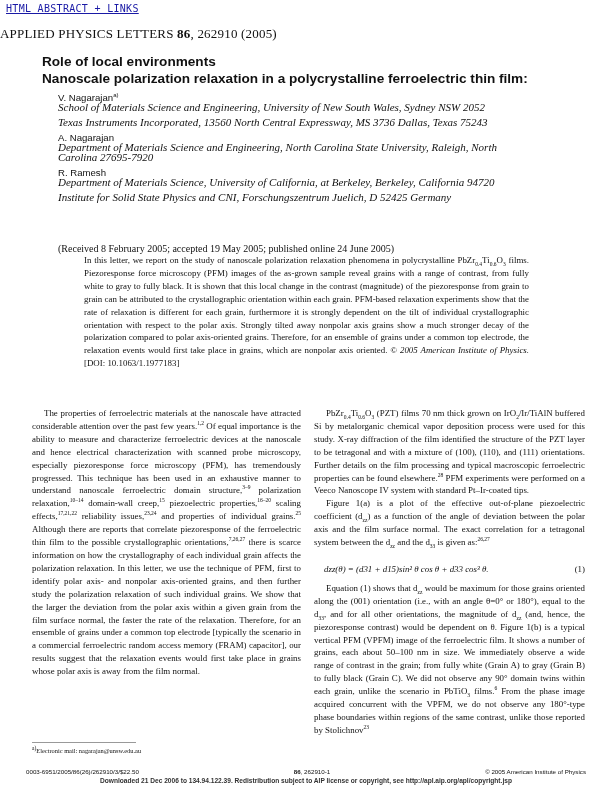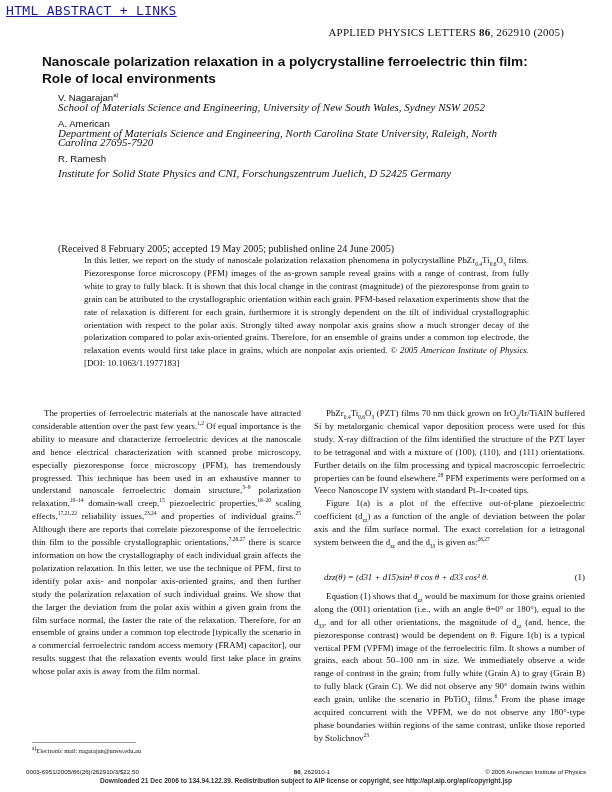--- a/index.html
+++ b/index.html
@@ -1,75 +1,77 @@
 <!DOCTYPE html>
 <html><head>
   <meta charset="utf-8">
   <style>
     html, body { margin:0; padding:0; background:#fff; }
     body { width:612px; height:792px; position:relative; overflow:hidden; color:#111;
            font-family:"Liberation Serif", serif; }
     .top-link { position:absolute; left:6px; top:3px; font-family:"DejaVu Sans Mono", monospace;
-                font-size:13px; color:#1a1aa6; text-decoration:underline; letter-spacing:0.3px; }
-    .journal { position:absolute; left:0; width:564px; top:26px; text-align:right;
-               font-size:11px; letter-spacing:0.2px; }
+                font-size:10px; color:#1a1aa6; text-decoration:underline; letter-spacing:0.3px; }
+    .journal { position:absolute; left:0; width:564px; top:26px; text-align:left;
+               font-size:13px; letter-spacing:0.2px; }
     .journal b { font-weight:bold; }
     .title { position:absolute; left:42px; top:54px; width:530px; font-family:"Liberation Sans", sans-serif;
              font-weight:bold; font-size:13.6px; line-height:16.5px; }
     .authors { position:absolute; left:58px; top:92px; width:480px; }
     .author { margin-bottom:5px; }
     .aname { font-family:"Liberation Sans", sans-serif; font-size:9.6px; line-height:11px; }
     .aname sup { font-size:6px; }
     .aff { font-style:italic; font-size:11px; line-height:9.6px; }
     .received { position:absolute; left:58px; top:243px; font-size:10px; }
     .abstract { position:absolute; left:84px; top:254px; width:445px; font-size:8.9px; line-height:12.9px;
                 text-align:justify; }
     .abstract i { }
     .col { position:absolute; top:407px; width:269px; font-size:8.9px; line-height:12.9px; text-align:justify; }
     .col.left { left:32px; }
     .col.right { left:314px; width:271px; }
     .col p { margin:0; text-indent:12px; }
     sup { font-size:5.5px; line-height:0; }
     sub { font-size:5.5px; line-height:0; }
-    .eq { display:flex; justify-content:space-between; margin:22px 0 6px 10px; font-style:normal; }
+    .eq { display:flex; justify-content:space-between; margin:14px 0 6px 10px; font-style:normal; }
     .fn-rule { position:absolute; left:32px; top:742px; width:104px; border-top:1px solid #999; }
     .footnote { position:absolute; left:32px; top:747px; font-size:6.4px; }
     .footer1 { position:absolute; left:26px; top:768px; width:560px; font-family:"Liberation Sans", sans-serif;
                font-size:6.2px; display:flex; justify-content:space-between; }
     .footer2 { position:absolute; left:0; width:612px; top:777px; text-align:center;
                font-family:"Liberation Sans", sans-serif; font-weight:bold; font-size:6.6px; color:#333; }
   </style>
 </head>
 <body>
 
 <a class="top-link">HTML ABSTRACT + LINKS</a>
 
 <div class="journal">
   <span>APPLIED PHYSICS LETTERS</span>
   <b>86</b><span>, 262910 (2005)</span>
 </div>
 
 <div class="title">
+  <div>Role of local environments</div>
   <div>Nanoscale polarization relaxation in a polycrystalline ferroelectric thin film:</div>
-  <div>Role of local environments</div>
 </div>
 
 <div class="authors">
   <div class="author">
     <div class="aname"><span>V. Nagarajan</span><sup>a)</sup></div>
     <div class="aff">School of Materials Science and Engineering, University of New South Wales, Sydney NSW 2052</div>
   </div>
   <div class="author">
+    <div class="aff">Texas Instruments Incorporated, 13560 North Central Expressway, MS 3736 Dallas, Texas 75243</div>
   </div>
   <div class="author">
-    <div class="aname">A. American</div>
+    <div class="aname">A. Nagarajan</div>
     <div class="aff">Department of Materials Science and Engineering, North Carolina State University, Raleigh, North Carolina 27695-7920</div>
   </div>
   <div class="author">
     <div class="aname">R. Ramesh</div>
+    <div class="aff">Department of Materials Science, University of California, at Berkeley, Berkeley, California 94720</div>
   </div>
   <div class="author">
     <div class="aff">Institute for Solid State Physics and CNI, Forschungszentrum Juelich, D 52425 Germany</div>
   </div>
 </div>
 
 <div class="received">(Received 8 February 2005; accepted 19 May 2005; published online 24 June 2005)</div>
 
 <div class="abstract"><span>In this letter, we report on the study of nanoscale polarization relaxation phenomena in polycrystalline PbZr</span><sub>0.4</sub><span>Ti</span><sub>0.6</sub><span>O</span><sub>3</sub><span> films. Piezoresponse force microscopy (PFM) images of the as-grown sample reveal grains with a range of contrast, from fully white to gray to fully black. It is shown that this local change in the contrast (magnitude) of the piezoresponse from grain to grain can be attributed to the crystallographic orientation within each grain. PFM-based relaxation experiments show that the rate of relaxation is different for each grain, furthermore it is strongly dependent on the tilt of individual crystallographic orientation with respect to the polar axis. Strongly tilted away nonpolar axis grains show a much stronger decay of the polarization compared to polar axis-oriented grains. Therefore, for an ensemble of grains under a common top electrode, the relaxation events would first take place in grains, which are nonpolar axis oriented. </span><i>© 2005 American Institute of Physics.</i><span> [DOI: 10.1063/1.1977183]</span></div>
 

